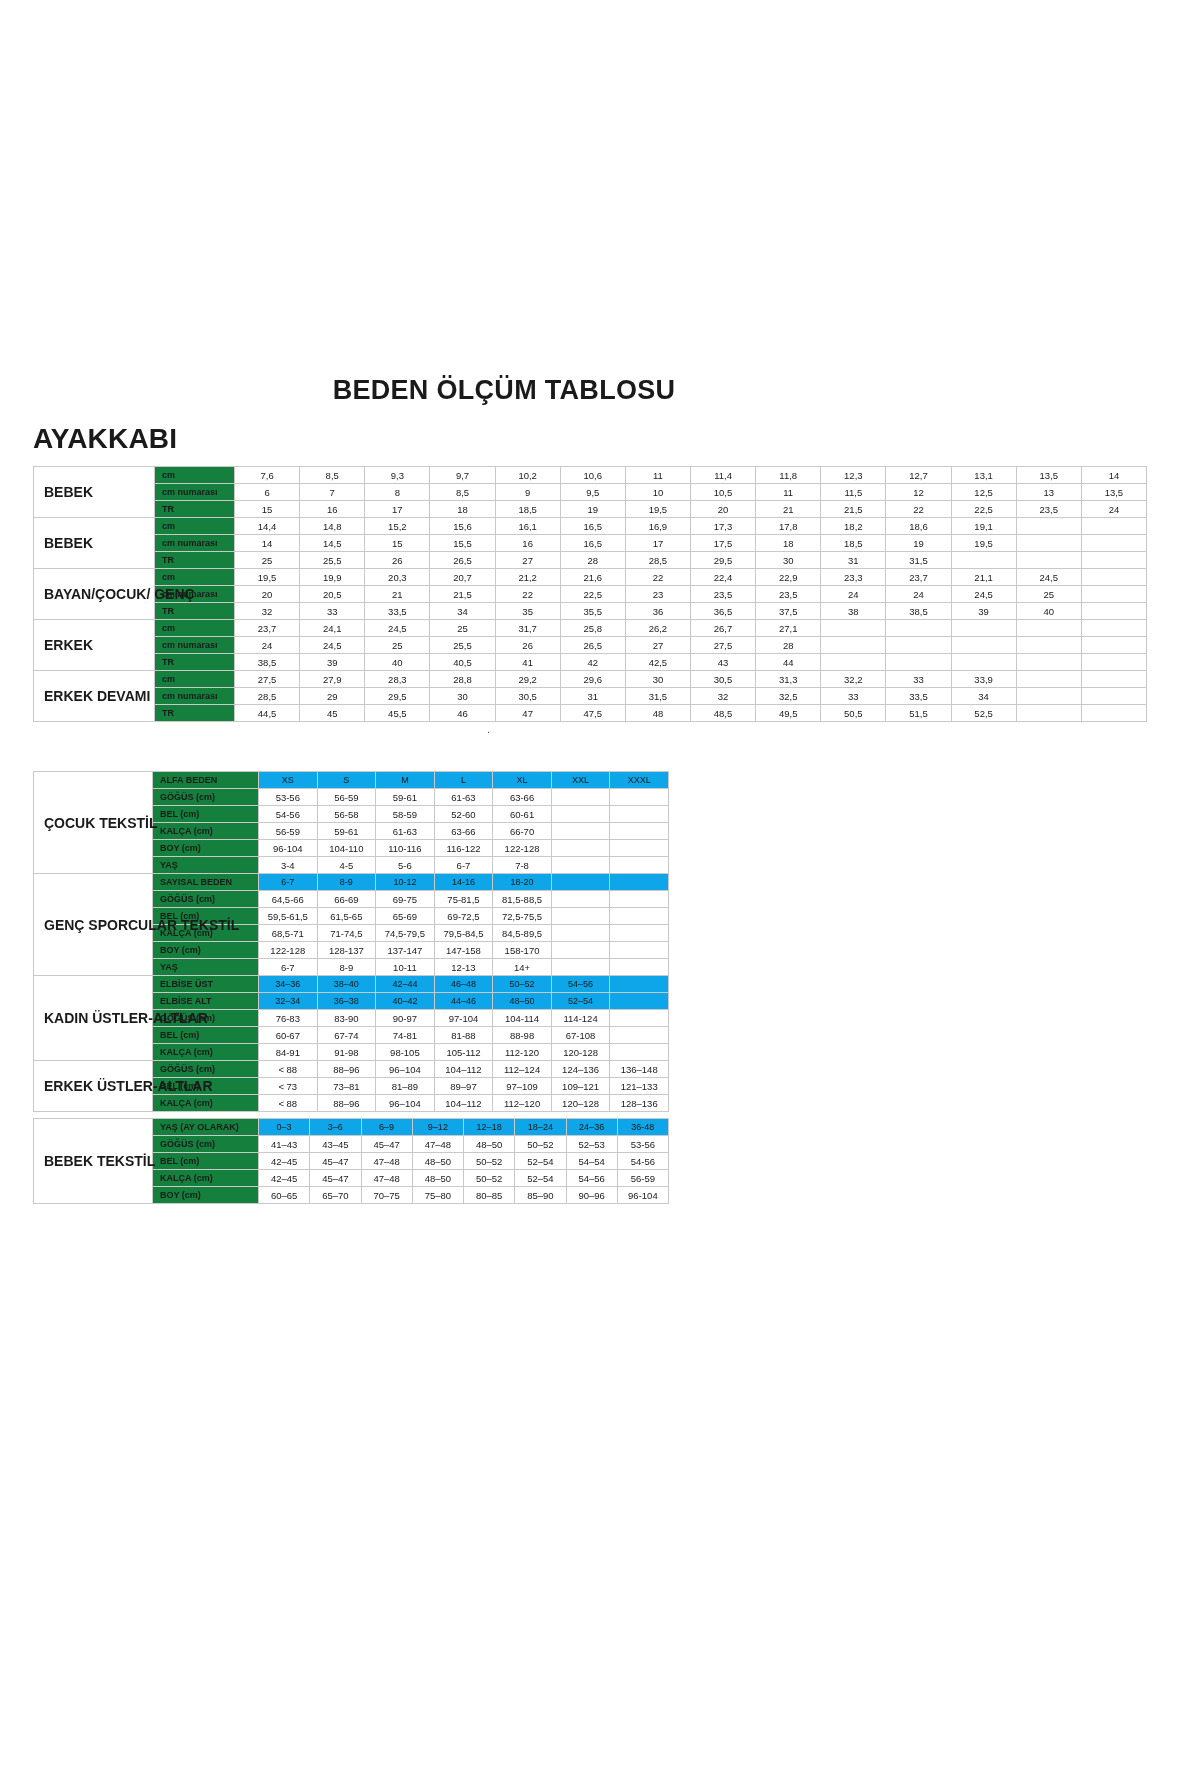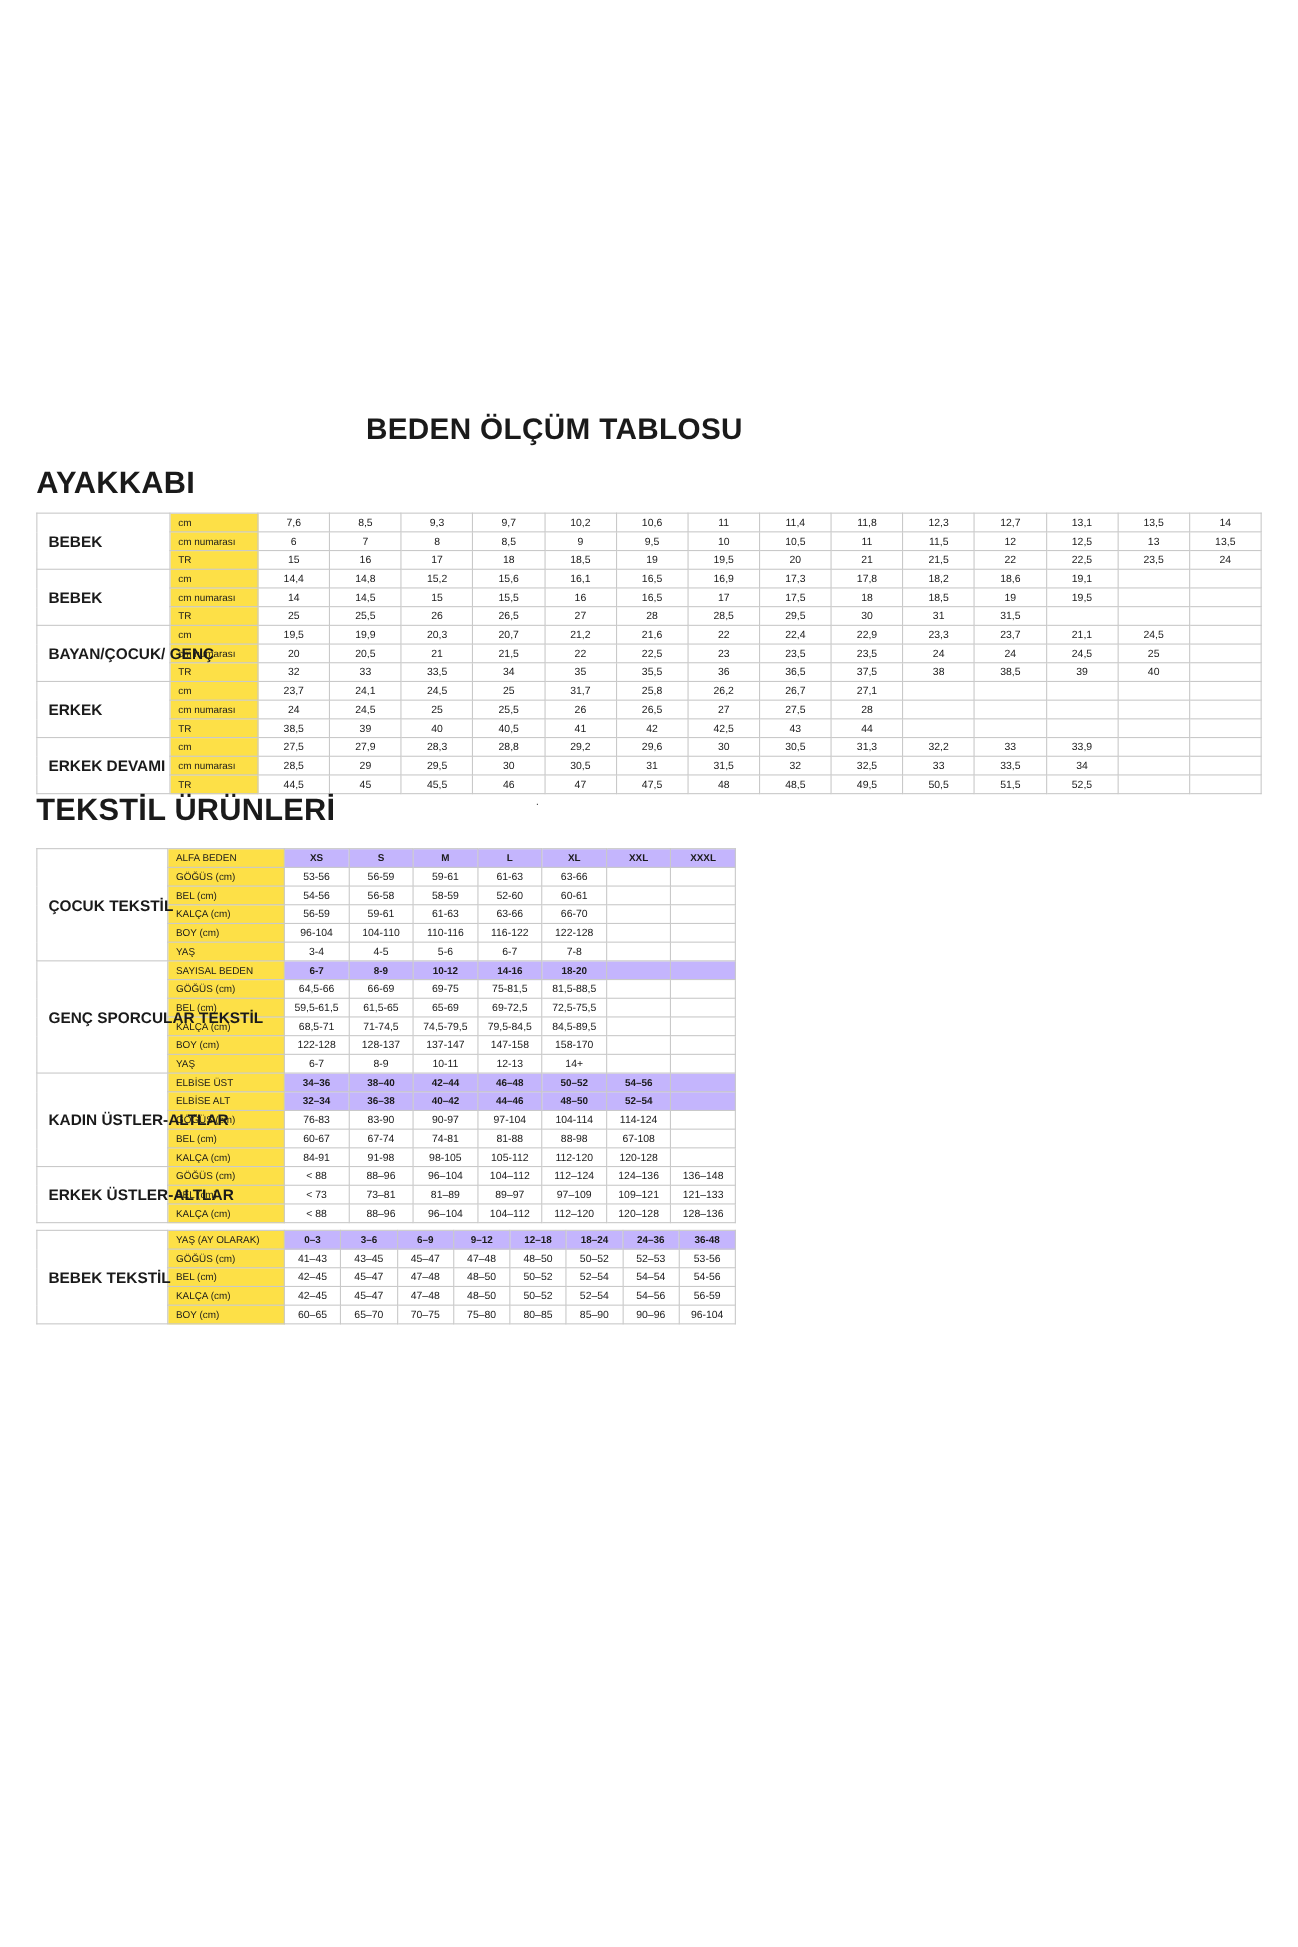--- a/index.html
+++ b/index.html
@@ -62,29 +62,29 @@
   }
   .tbl td.grp {
     font-weight: bold;
     font-size: 14px;
     text-align: left;
     padding-left: 10px;
     background: #ffffff;
     line-height: 14px;
   }
   .tbl td.rowlbl {
-    font-weight: normal;
+    font-weight: bold;
     text-align: left;
     padding-left: 7px;
-    background: #fde047;
+    background: #15803d;
     font-size: 9px;
   }
   .tbl td.hdr {
-    background: #c4b5fd;
-    font-weight: bold;
+    background: #0ea5e9;
+    font-weight: normal;
     font-size: 9px;
   }
   .tbl td.blank {
     background: #ffffff;
   }
 
   
   #shoe-table { left: 33px; top: 466px; width: 1114px; }
   #shoe-table td { height: 16px; }
   #shoe-table td.grp { width: 110px; }
@@ -376,21 +376,20 @@
           <td>49,5</td>
           <td>50,5</td>
           <td>51,5</td>
           <td>52,5</td>
           <td class="blank"></td>
           <td class="blank"></td>
         </tr>
       </tbody>
   </table>
 
-  <div class="section-heading" id="heading-textile">TEKSTİL ÜRÜNLERİ</div>
 
   <div class="dot">.</div>
 
   <table class="tbl" id="textile-table">
     <tbody>
         <tr>
           <td class="grp" rowspan="6">ÇOCUK TEKSTİL</td>
           <td class="rowlbl">ALFA BEDEN</td>
           <td class="hdr">XS</td>
           <td class="hdr">S</td>

